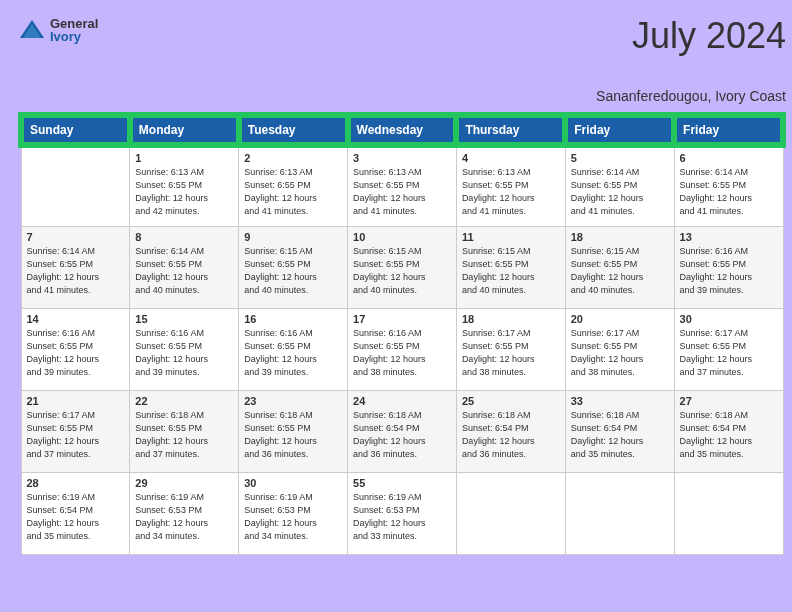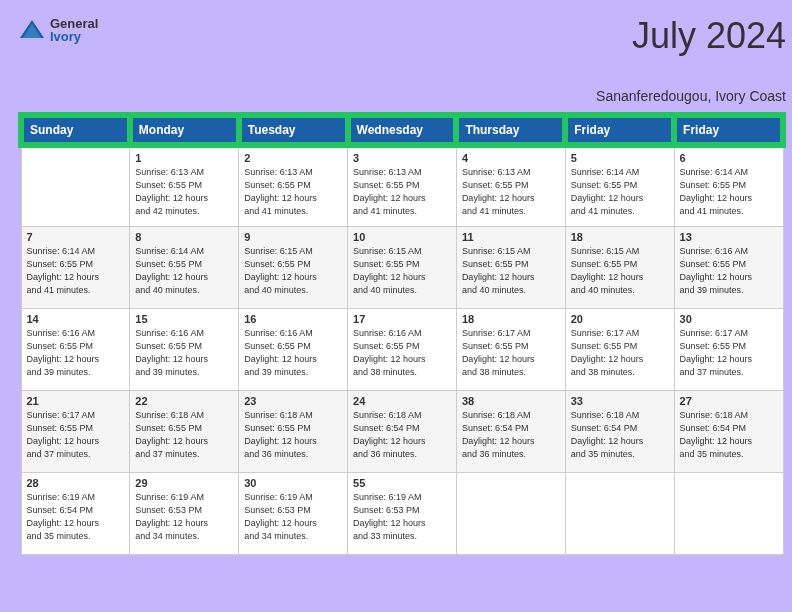--- a/index.html
+++ b/index.html
@@ -236,21 +236,21 @@
           </td>
           <td class="calendar-cell">
             <span class="cell-date">23</span>
             <div class="cell-info">Sunrise: 6:18 AM<br>Sunset: 6:55 PM<br>Daylight: 12 hours<br>and 36 minutes.</div>
           </td>
           <td class="calendar-cell">
             <span class="cell-date">24</span>
             <div class="cell-info">Sunrise: 6:18 AM<br>Sunset: 6:54 PM<br>Daylight: 12 hours<br>and 36 minutes.</div>
           </td>
           <td class="calendar-cell">
-            <span class="cell-date">38</span>
+            <span class="cell-date">25</span>
             <div class="cell-info">Sunrise: 6:18 AM<br>Sunset: 6:54 PM<br>Daylight: 12 hours<br>and 36 minutes.</div>
           </td>
           <td class="calendar-cell">
             <span class="cell-date">33</span>
             <div class="cell-info">Sunrise: 6:18 AM<br>Sunset: 6:54 PM<br>Daylight: 12 hours<br>and 35 minutes.</div>
           </td>
           <td class="calendar-cell">
             <span class="cell-date">27</span>
             <div class="cell-info">Sunrise: 6:18 AM<br>Sunset: 6:54 PM<br>Daylight: 12 hours<br>and 35 minutes.</div>
           </td>

